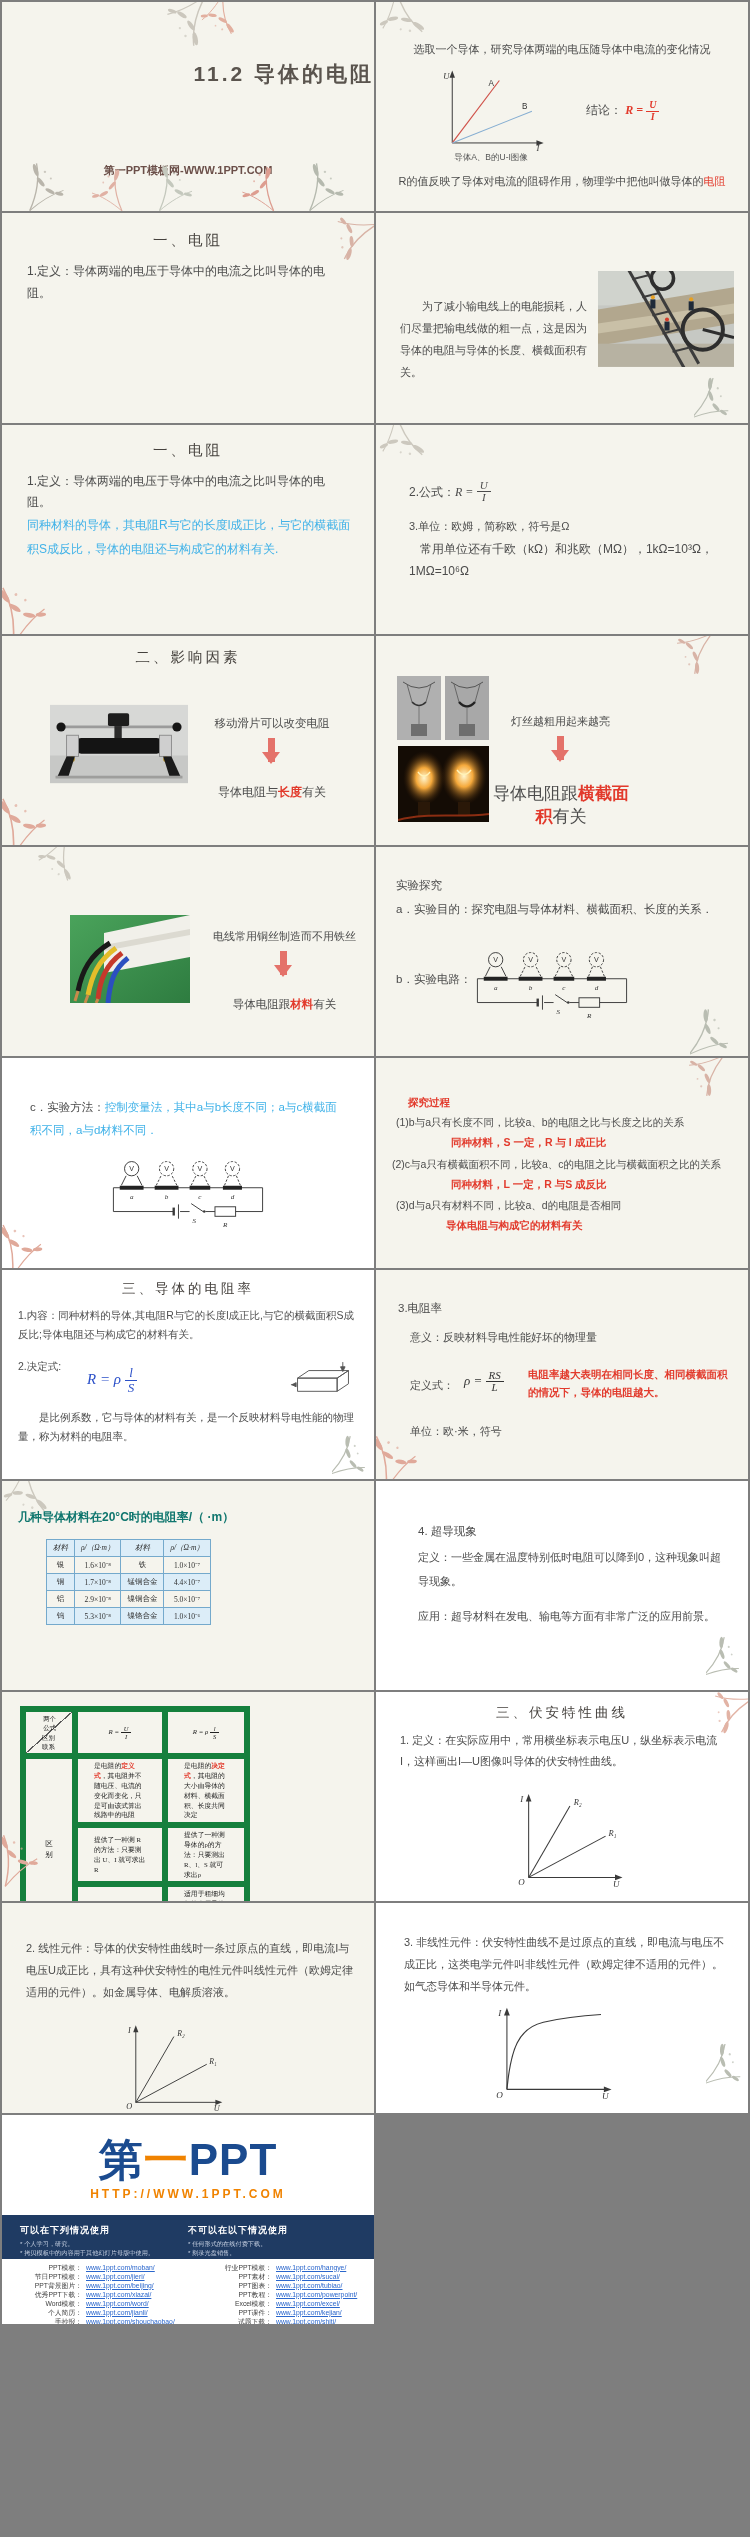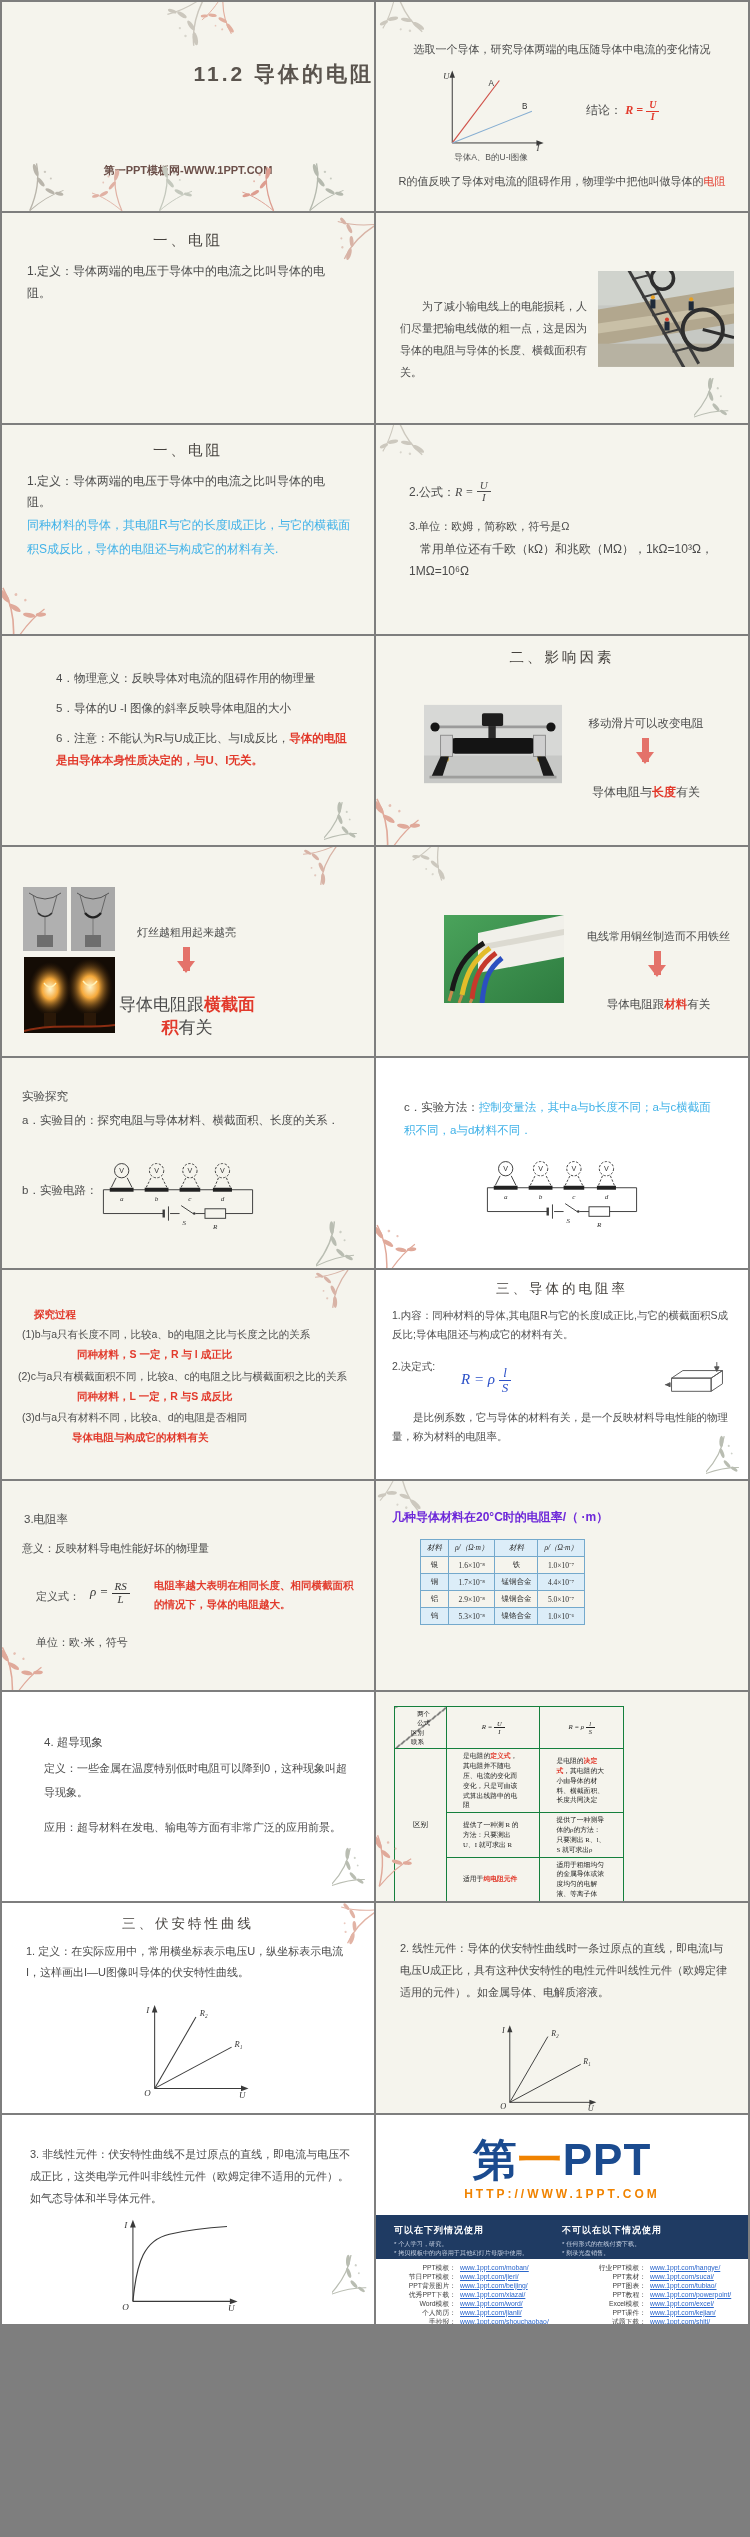--- a/index.html
+++ b/index.html
@@ -26,21 +26,21 @@
 .deco{position:absolute;pointer-events:none}
 svg text{font-family:"Liberation Sans",sans-serif}
 svg text.sri{font-family:"Liberation Serif",serif;font-style:italic}
 
 .rtable{position:absolute;border-collapse:collapse;font-size:7.5px;color:#2f2f2f;font-family:"Liberation Serif",serif}
 .rtable th,.rtable td{border:1px solid #74a9cc;padding:3px 6px;text-align:center;font-weight:normal}
 .rtable tr:nth-child(odd){background:#dcedf8}
 .rtable th{font-style:italic}
 
 .ctable{position:absolute;border-collapse:collapse;font-size:6.8px;line-height:1.45;color:#222;font-family:"Liberation Serif",serif}
-.ctable th,.ctable td{border:1px solid #15803d;padding:2px 16px;text-align:left;vertical-align:middle;font-weight:normal}
+.ctable th,.ctable td{border:6px solid #15803d;padding:2px 16px;text-align:left;vertical-align:middle;font-weight:normal}
 .ctable .lab{text-align:center;width:38px;font-size:7.5px}
 .ctable .fhead{text-align:center}
 .diag{position:relative;width:52px;background:
   linear-gradient(to bottom right,transparent calc(50% - .6px),#5a5a5a calc(50% - .6px),#5a5a5a calc(50% + .6px),transparent calc(50% + .6px))}
 .diag .dtop{display:block;text-align:right;font-size:6.4px}
 .diag .dbot{display:block;text-align:left;font-size:6.4px}
 
 .logo{position:absolute;width:100%;text-align:center;font-weight:bold;letter-spacing:1px}
 .logo .n{color:#1b4b8f}
 .logo .o{color:#f08300}
@@ -235,30 +235,20 @@
       </svg>
     <div class="abs" style="left:33px;top:55px;font-size:12px">
       <span>2.公式：</span><span class="sr">R =</span>
       <span class="frac" style="font-size:11px"><span class="num">U</span><span class="den">I</span></span>
     </div>
     <div class="p" style="left:33px;top:92px;width:320px;font-size:11px">3.单位：欧姆，简称欧，符号是Ω</div>
     <div class="p" style="left:44px;top:114px;width:320px;font-size:12px">常用单位还有千欧（kΩ）和兆欧（MΩ），1kΩ=10³Ω，</div>
     <div class="p" style="left:33px;top:136px;width:320px;font-size:12px">1MΩ=10⁶Ω</div>
   </div>
 
-  <div class="slide">
-    <div class="p" style="left:54px;top:32px;width:290px;font-size:11.5px">4．物理意义：反映导体对电流的阻碍作用的物理量</div>
-    <div class="p" style="left:54px;top:62px;width:290px;font-size:11.5px">5．导体的U -I 图像的斜率反映导体电阻的大小</div>
-    <div class="p" style="left:54px;top:92px;width:292px;font-size:11.5px;line-height:1.9">
-      <span>6．注意：不能认为R与U成正比、与I成反比，</span><span class="red" style="font-weight:bold">导体的电阻是由导体本身性质决定的，与U、I无关。</span>
-    </div>
-    <svg class="deco" style="right:4px;bottom:-6px;width:46px;height:50px;color:#b9bdb2" viewBox="0 0 60 64">
-        <use href="#plant" transform="rotate(20 28 30)"></use>
-      </svg>
-  </div>
 
   <div class="slide">
     <div class="st" style="top:12px">二、影响因素</div>
     <svg class="abs" style="left:48px;top:68px" width="138" height="80" viewBox="0 0 150 85">
       <rect width="150" height="85" fill="#d7d8d6"></rect>
       <rect y="55" width="150" height="30" fill="#c7c8c6"></rect>
       <line x1="14" y1="24" x2="136" y2="24" stroke="#9b9b9b" stroke-width="3"></line>
       <circle cx="12" cy="24" r="5" fill="#161616"></circle>
         <circle cx="138" cy="24" r="5" fill="#161616"></circle>
       <rect x="63" y="9" width="23" height="14" rx="2" fill="#1d1d1d"></rect>
@@ -412,39 +402,39 @@
       </g>
     </svg>
     <div class="p" style="left:16px;top:138px;width:340px;font-size:10.5px;text-indent:2em;line-height:1.9">是比例系数，它与导体的材料有关，是一个反映材料导电性能的物理量，称为材料的电阻率。</div>
     <svg class="deco" style="right:-4px;bottom:-6px;width:46px;height:50px;color:#b9bdb2" viewBox="0 0 60 64">
         <use href="#plant" transform="rotate(20 28 30)"></use>
       </svg>
   </div>
 
   <div class="slide">
     <div class="p" style="left:22px;top:28px;font-size:11.5px">3.电阻率</div>
-    <div class="p" style="left:20px;top:58px;width:300px;font-size:11px">意义：反映材料导电性能好坏的物理量</div>
+    <div class="p" style="left:34px;top:58px;width:300px;font-size:11px">意义：反映材料导电性能好坏的物理量</div>
     <div class="abs" style="left:34px;top:108px;font-size:11px">定义式：</div>
     <div class="abs sr" style="left:88px;top:100px;font-size:13px;color:#333">
       <span>ρ =</span>
       <span class="frac" style="font-size:11px"><span class="num">RS</span><span class="den">L</span></span>
     </div>
     <div class="abs red" style="left:152px;top:95px;width:200px;font-size:10.5px;font-weight:bold;line-height:1.8">电阻率越大表明在相同长度、相同横截面积的情况下，导体的电阻越大。</div>
     <div class="p" style="left:34px;top:152px;width:300px;font-size:11px">单位：欧·米，符号</div>
     <svg class="deco" style="left:-10px;bottom:-10px;width:66px;height:62px;color:#e0a99a" viewBox="0 0 60 64">
         <use href="#plant" transform="rotate(-18 28 30)"></use>
       </svg>
   </div>
 
 
   <div class="slide">
     <svg class="deco" style="left:-8px;top:-10px;width:60px;height:56px;color:#ccc8be" viewBox="0 0 60 64">
         <use href="#plant" transform="rotate(150 28 30)"></use>
       </svg>
-    <div class="abs" style="left:16px;top:28px;font-size:12px;font-weight:bold;color:#6d28d9">几种导体材料在20°C时的电阻率/（ ·m）</div>
+    <div class="abs" style="left:16px;top:28px;font-size:12px;font-weight:bold;color:#0f766e">几种导体材料在20°C时的电阻率/（ ·m）</div>
     <table class="rtable" style="left:44px;top:58px">
       <tbody>
           <tr>
         <th>材料</th>
             <th>ρ/（Ω·m）</th>
         <th>材料</th>
             <th>ρ/（Ω·m）</th>
       </tr>
       <tr>
         <td>银</td>

